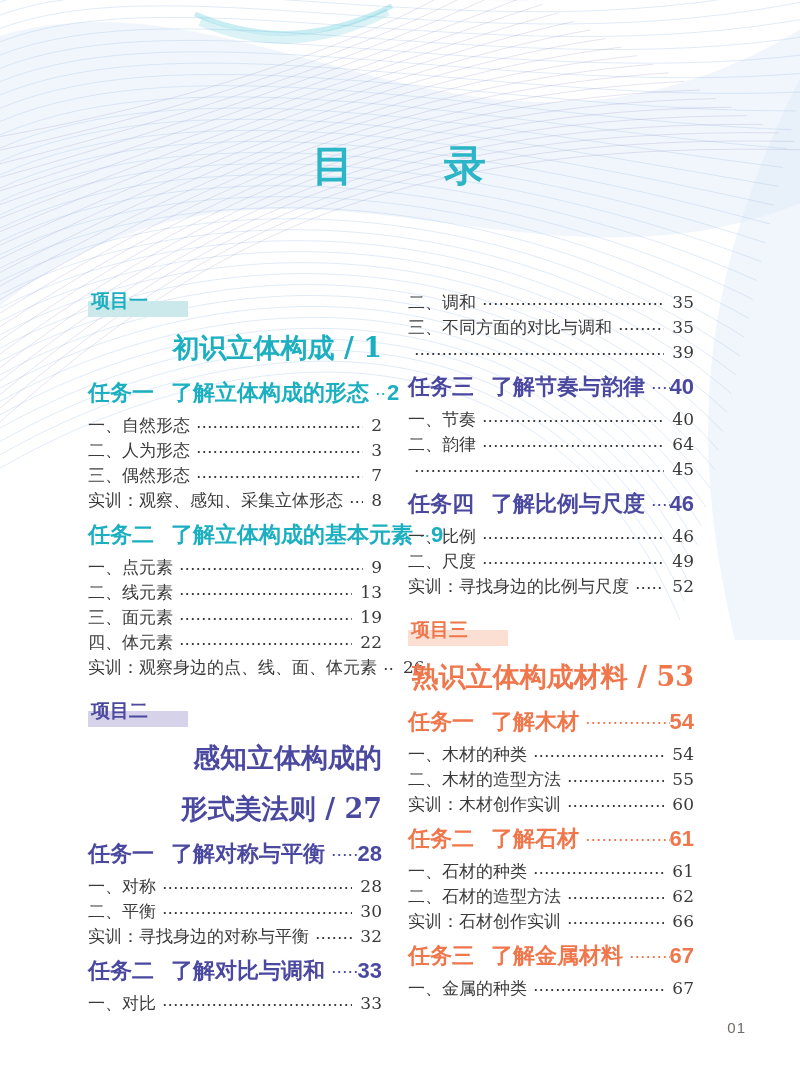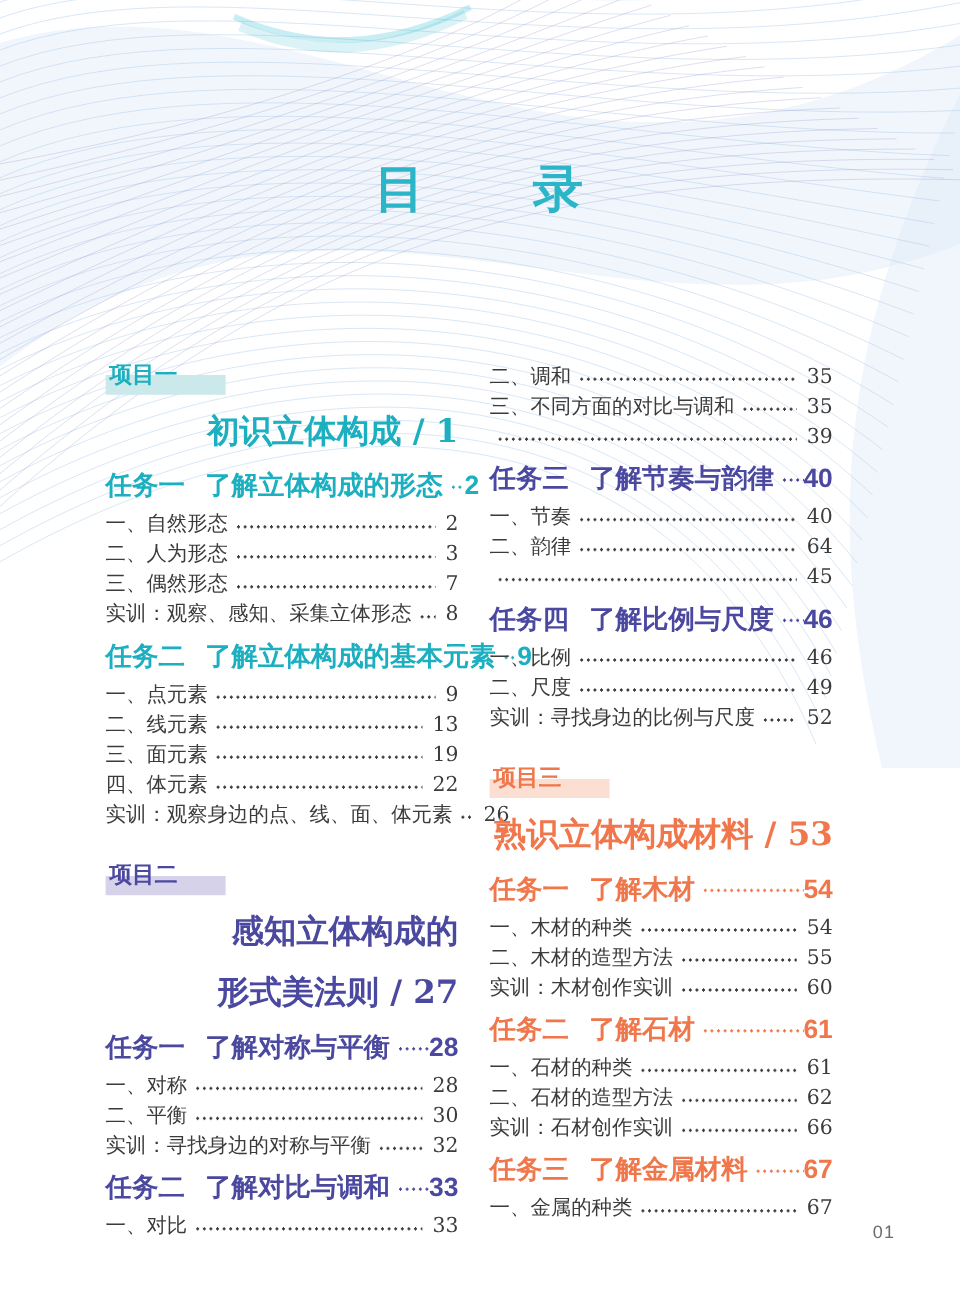--- a/index.html
+++ b/index.html
@@ -4,47 +4,47 @@
 <style>
   html,body{margin:0;padding:0;background:#e8e8e8;}
   .page{
     position:relative; width:800px; height:1078px; margin:0 auto;
     background:#ffffff; overflow:hidden;
     font-family:"Liberation Sans","DejaVu Sans",sans-serif;
     color:var(--body);
   }
   #deco{position:absolute;top:0;left:0;pointer-events:none;}
   .main-title{
-    position:absolute; top:130px; left:0; width:100%;
+    position:absolute; top:138px; left:0; width:100%;
     text-align:center; font-family:"DejaVu Serif","Liberation Serif",serif;
     font-weight:bold; font-size:42px; color:var(--titleTeal);
     letter-spacing:2px; z-index:3;
   }
-  .col{position:absolute; top:302px; z-index:3;}
+  .col{position:absolute; top:290px; z-index:3;}
   .col-left{left:88px; width:294px;}
   .col-right{left:408px; width:286px;}
 
   .tagwrap{margin:0 0 7px 0;}
   .tag{
     display:inline-block; font-weight:bold; font-size:19px; line-height:21px;
     padding:0 40px 6px 3px;
   }
   .tag.teal  {color:var(--teal);   background:linear-gradient(to bottom, transparent 40%, var(--tealBg) 40%);}
   .tag.purple{color:var(--purple); background:linear-gradient(to bottom, transparent 40%, var(--purpleBg) 40%);}
   .tag.orange{color:var(--orange); background:linear-gradient(to bottom, transparent 40%, var(--orangeBg) 40%);}
 
   .proj-title{
     font-family:"DejaVu Serif","Liberation Serif",serif;
     font-weight:bold; font-size:27px; line-height:47px; margin:0 0 4px 0;text-align:right;
   }
   .proj-title.teal{color:var(--teal);}
   .proj-title.purple{color:var(--purple);}
   .proj-title.orange{color:var(--orange);}
 
-  .sect2{margin-top:27px;}
+  .sect2{margin-top:20px;}
 
   .task{
     display:flex; align-items:baseline;
     font-weight:bold; font-size:22px; line-height:24px;
     margin:10px 0 8px 0;
   }
   .task.teal{color:var(--teal);}
   .task.purple{color:var(--purple);}
   .task.orange{color:var(--orange);}
   .task .tl{margin-right:17px; white-space:nowrap;}

